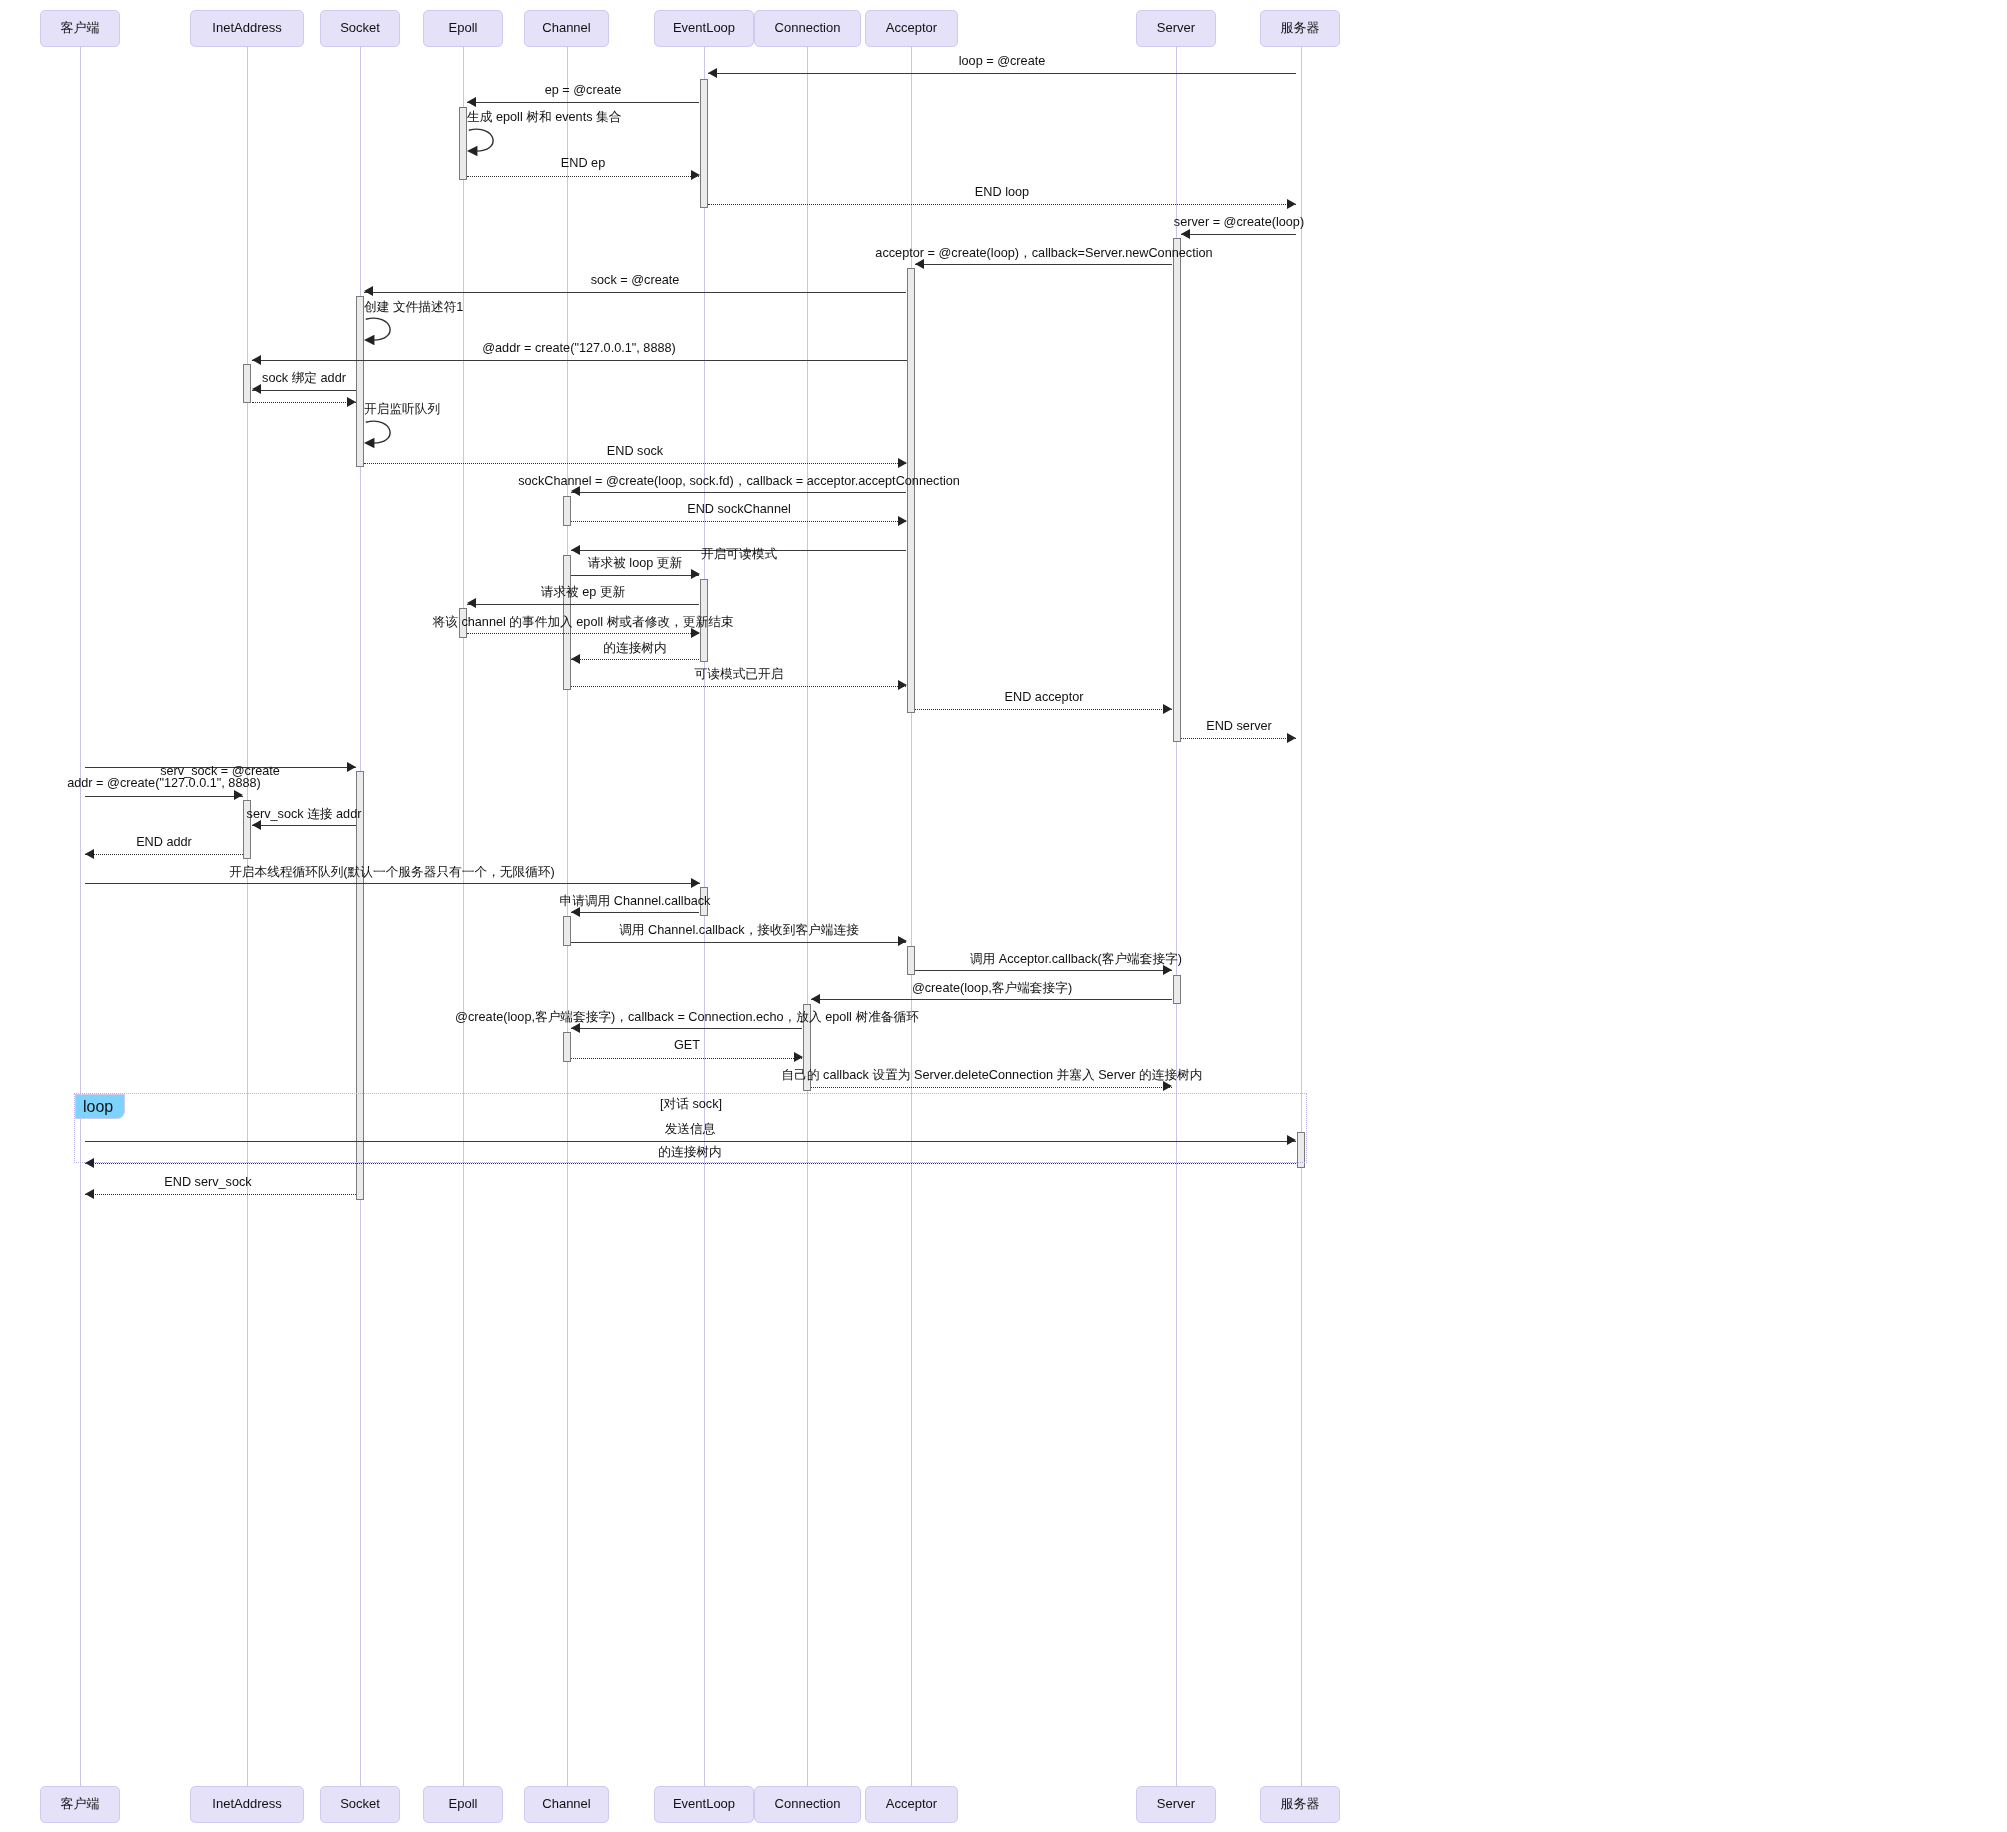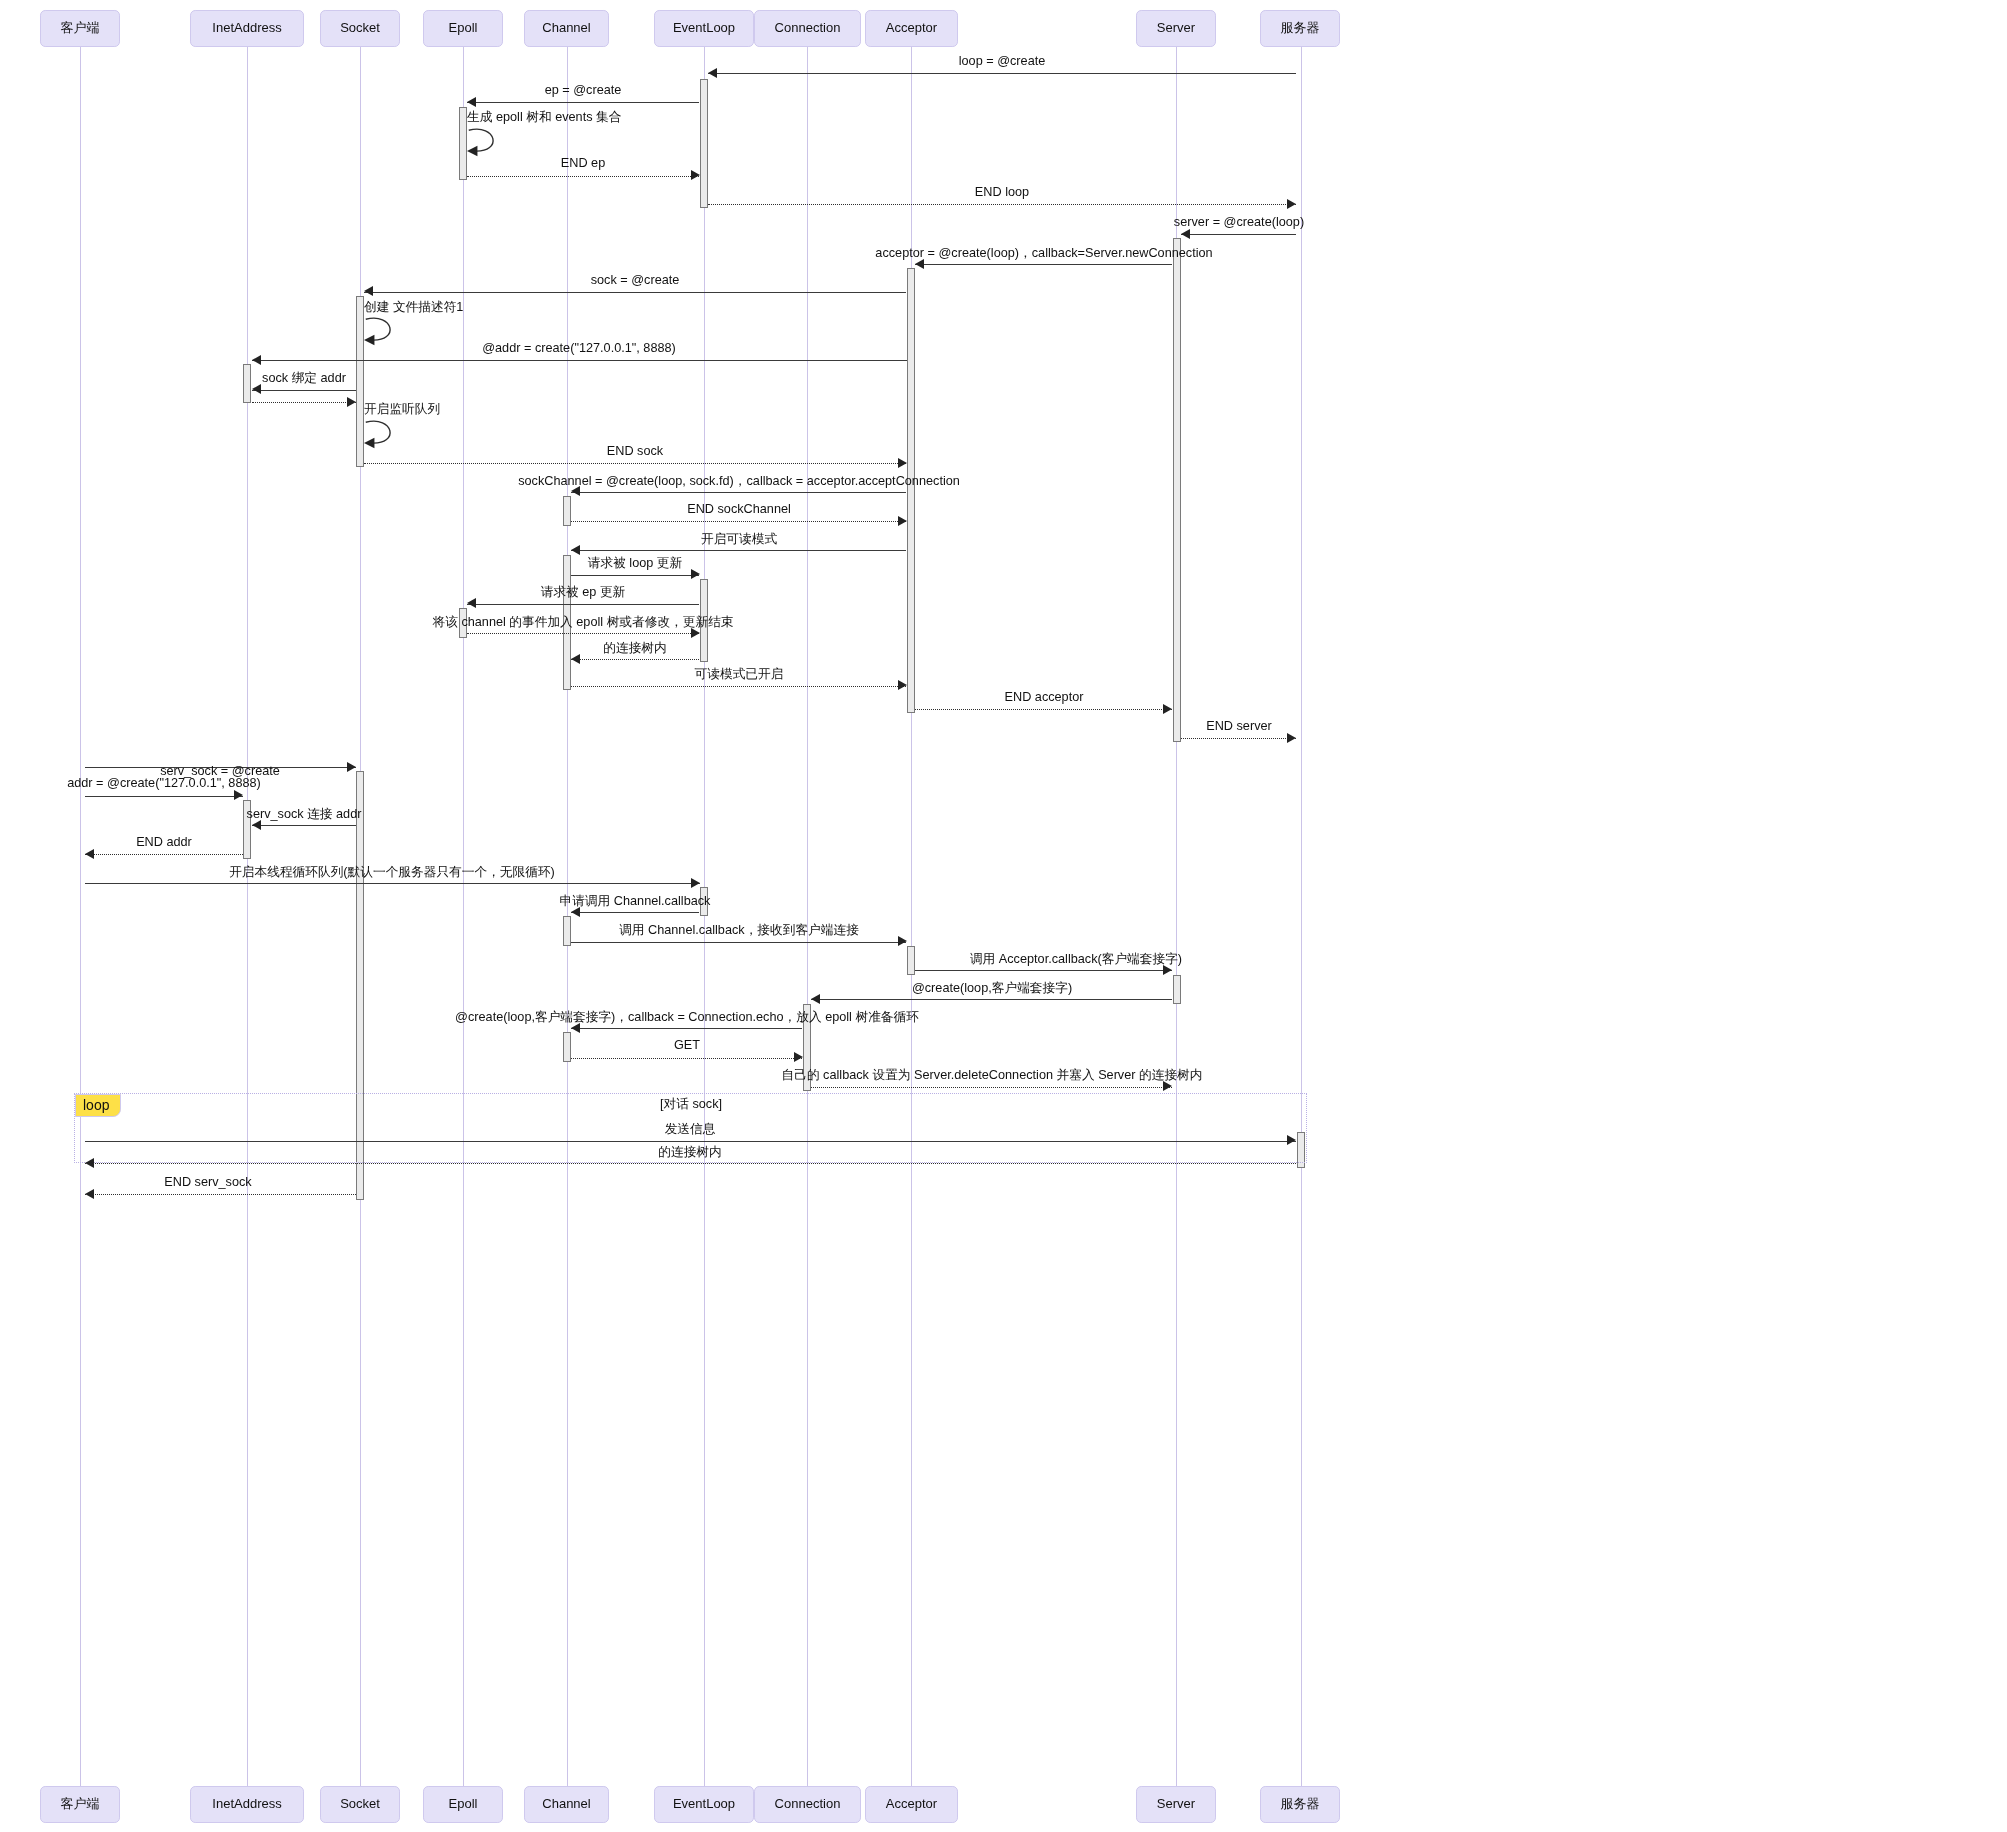--- a/index.html
+++ b/index.html
@@ -10,22 +10,22 @@
              display:flex;align-items:center;justify-content:center;color:#111;font-size:13px;
              box-sizing:border-box;text-align:center;line-height:1.1;}
   .activation{position:absolute;width:7.9px;background:#ebebeb;border:0.9px solid #7a7a7a;box-sizing:border-box;}
   .msg-line{position:absolute;height:0;border-top:1.4px solid #3a3a3a;}
   .msg-line.dotted{border-top:1.6px dotted #2e2e2e;}
   .arrow-r{position:absolute;width:0;height:0;border-top:5.2px solid transparent;border-bottom:5.2px solid transparent;border-left:9.6px solid #222;}
   .arrow-l{position:absolute;width:0;height:0;border-top:5.2px solid transparent;border-bottom:5.2px solid transparent;border-right:9.6px solid #222;}
   .msg-label{position:absolute;font-size:12.7px;color:#111;white-space:nowrap;transform:translateX(-50%);}
   .self-loop{position:absolute;}
   .frag{position:absolute;border:1.3px dotted #b9b0e4;box-sizing:border-box;}
-  .frag-tab{position:absolute;background:#fde047;border:0.9px solid #cfc9ee;border-bottom-right-radius:7.9px;
-            font-size:14px;color:#111;padding:1.7px 10.5px 2.6px 7px;line-height:1.2;}
+  .frag-tab{position:absolute;background:#7dd3fc;border:0.9px solid #cfc9ee;border-bottom-right-radius:7.9px;
+            font-size:16px;color:#111;padding:1.7px 10.5px 2.6px 7px;line-height:1.2;}
   .frag-cond{position:absolute;font-size:12.7px;color:#111;white-space:nowrap;transform:translateX(-50%);}
 </style>
 </head>
 <body>
 
 <div id="canvas">
   <div id="layer-lifelines">
       <div class="lifeline" style="left: 80px; top: 46px; height: 1740px;"></div>
       <div class="lifeline" style="left: 247px; top: 46px; height: 1740px;"></div>
       <div class="lifeline" style="left: 360px; top: 46px; height: 1740px;"></div>
@@ -145,21 +145,21 @@
         <div class="msg-label" style="left: 739px; top: 473px;">sockChannel = @create(loop, sock.fd)，callback = acceptor.acceptConnection</div>
       </div>
       <div>
         <div class="msg-line dotted" style="left: 571px; top: 521px; width: 335px;"></div>
         <div class="arrow-r" style="top: 516px; left: 898px;"></div>
         <div class="msg-label" style="left: 739px; top: 502px;">END sockChannel</div>
       </div>
       <div>
         <div class="msg-line" style="left: 571px; top: 550px; width: 335px;"></div>
         <div class="arrow-l" style="top: 545px; left: 571px;"></div>
-        <div class="msg-label" style="left: 739px; top: 531px;">开启可读模式</div>
+        <div class="msg-label" style="left: 739px; top: 546px;">开启可读模式</div>
       </div>
       <div>
         <div class="msg-line" style="left: 571px; top: 575px; width: 128px;"></div>
         <div class="arrow-r" style="top: 569px; left: 691px;"></div>
         <div class="msg-label" style="left: 635px; top: 555px;">请求被 loop 更新</div>
       </div>
       <div>
         <div class="msg-line" style="left: 467px; top: 604px; width: 232px;"></div>
         <div class="arrow-l" style="top: 598px; left: 467px;"></div>
         <div class="msg-label" style="left: 583px; top: 584px;">请求被 ep 更新</div>

